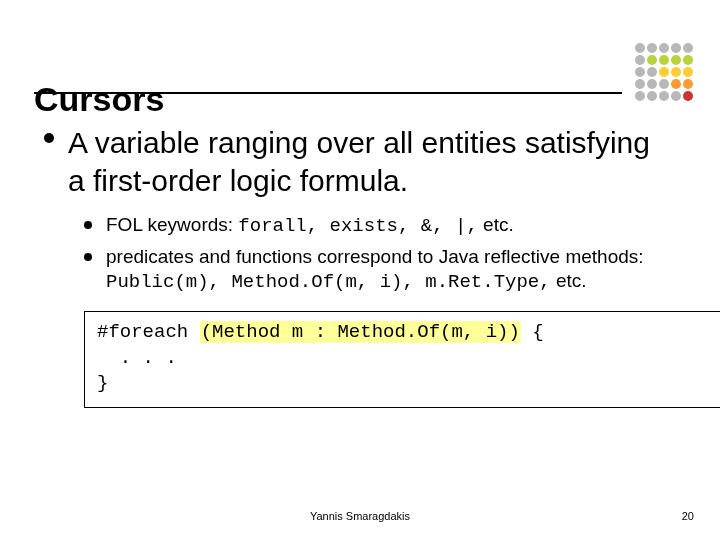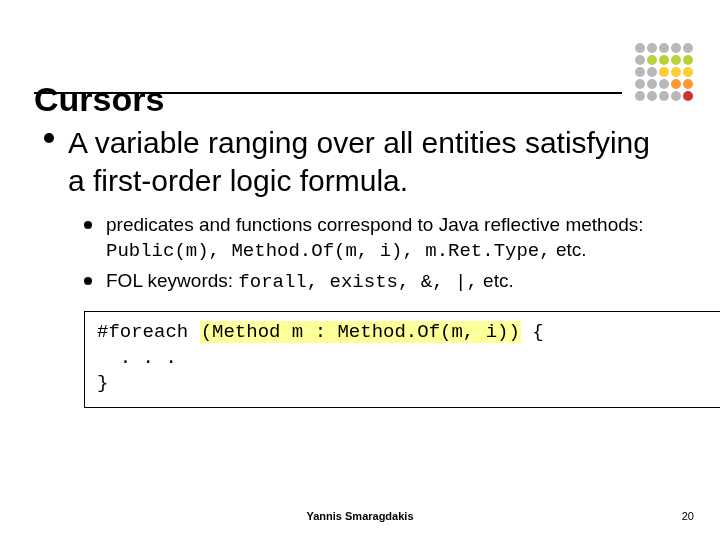--- a/index.html
+++ b/index.html
@@ -128,21 +128,20 @@
     padding: 0 1px;
   }
   .footer-author {
     position: absolute;
     bottom: 18px;
     left: 0;
     right: 0;
     text-align: center;
     font-size: 11px;
     color: #000;
-    font-weight: bold;
   }
   .footer-pagenum {
     position: absolute;
     bottom: 18px;
     right: 26px;
     font-size: 11px;
     color: #000;
   }
 </style>
 </head>
@@ -188,28 +187,28 @@
     <div class="bullet-l1">
       <div class="sq"></div>
       <div class="txt">A variable ranging over all entities satisfying a first-order logic formula.</div>
     </div>
 
     <div class="sub-list">
 
       <div class="bullet-l2">
         <div class="sq2"></div>
         <div class="txt2">
-          <span>predicates and functions correspond to Java reflective methods: </span><span class="mono">Public(m), Method.Of(m, i), m.Ret.Type,</span><span> etc.</span>
+          <span>FOL keywords: </span><span class="mono">forall, exists, &amp;, |,</span><span> etc.</span>
         </div>
       </div>
 
       <div class="bullet-l2">
         <div class="sq2"></div>
         <div class="txt2">
-          <span>FOL keywords: </span><span class="mono">forall, exists, &amp;, |,</span><span> etc.</span>
+          <span>predicates and functions correspond to Java reflective methods: </span><span class="mono">Public(m), Method.Of(m, i), m.Ret.Type,</span><span> etc.</span>
         </div>
       </div>
 
     </div>
 
     <div class="code-box">
       <div>
         <span>#foreach </span><span class="hl">(Method m : Method.Of(m, i))</span><span> {</span>
       </div>
       <div style="white-space: pre;">  . . .</div>

